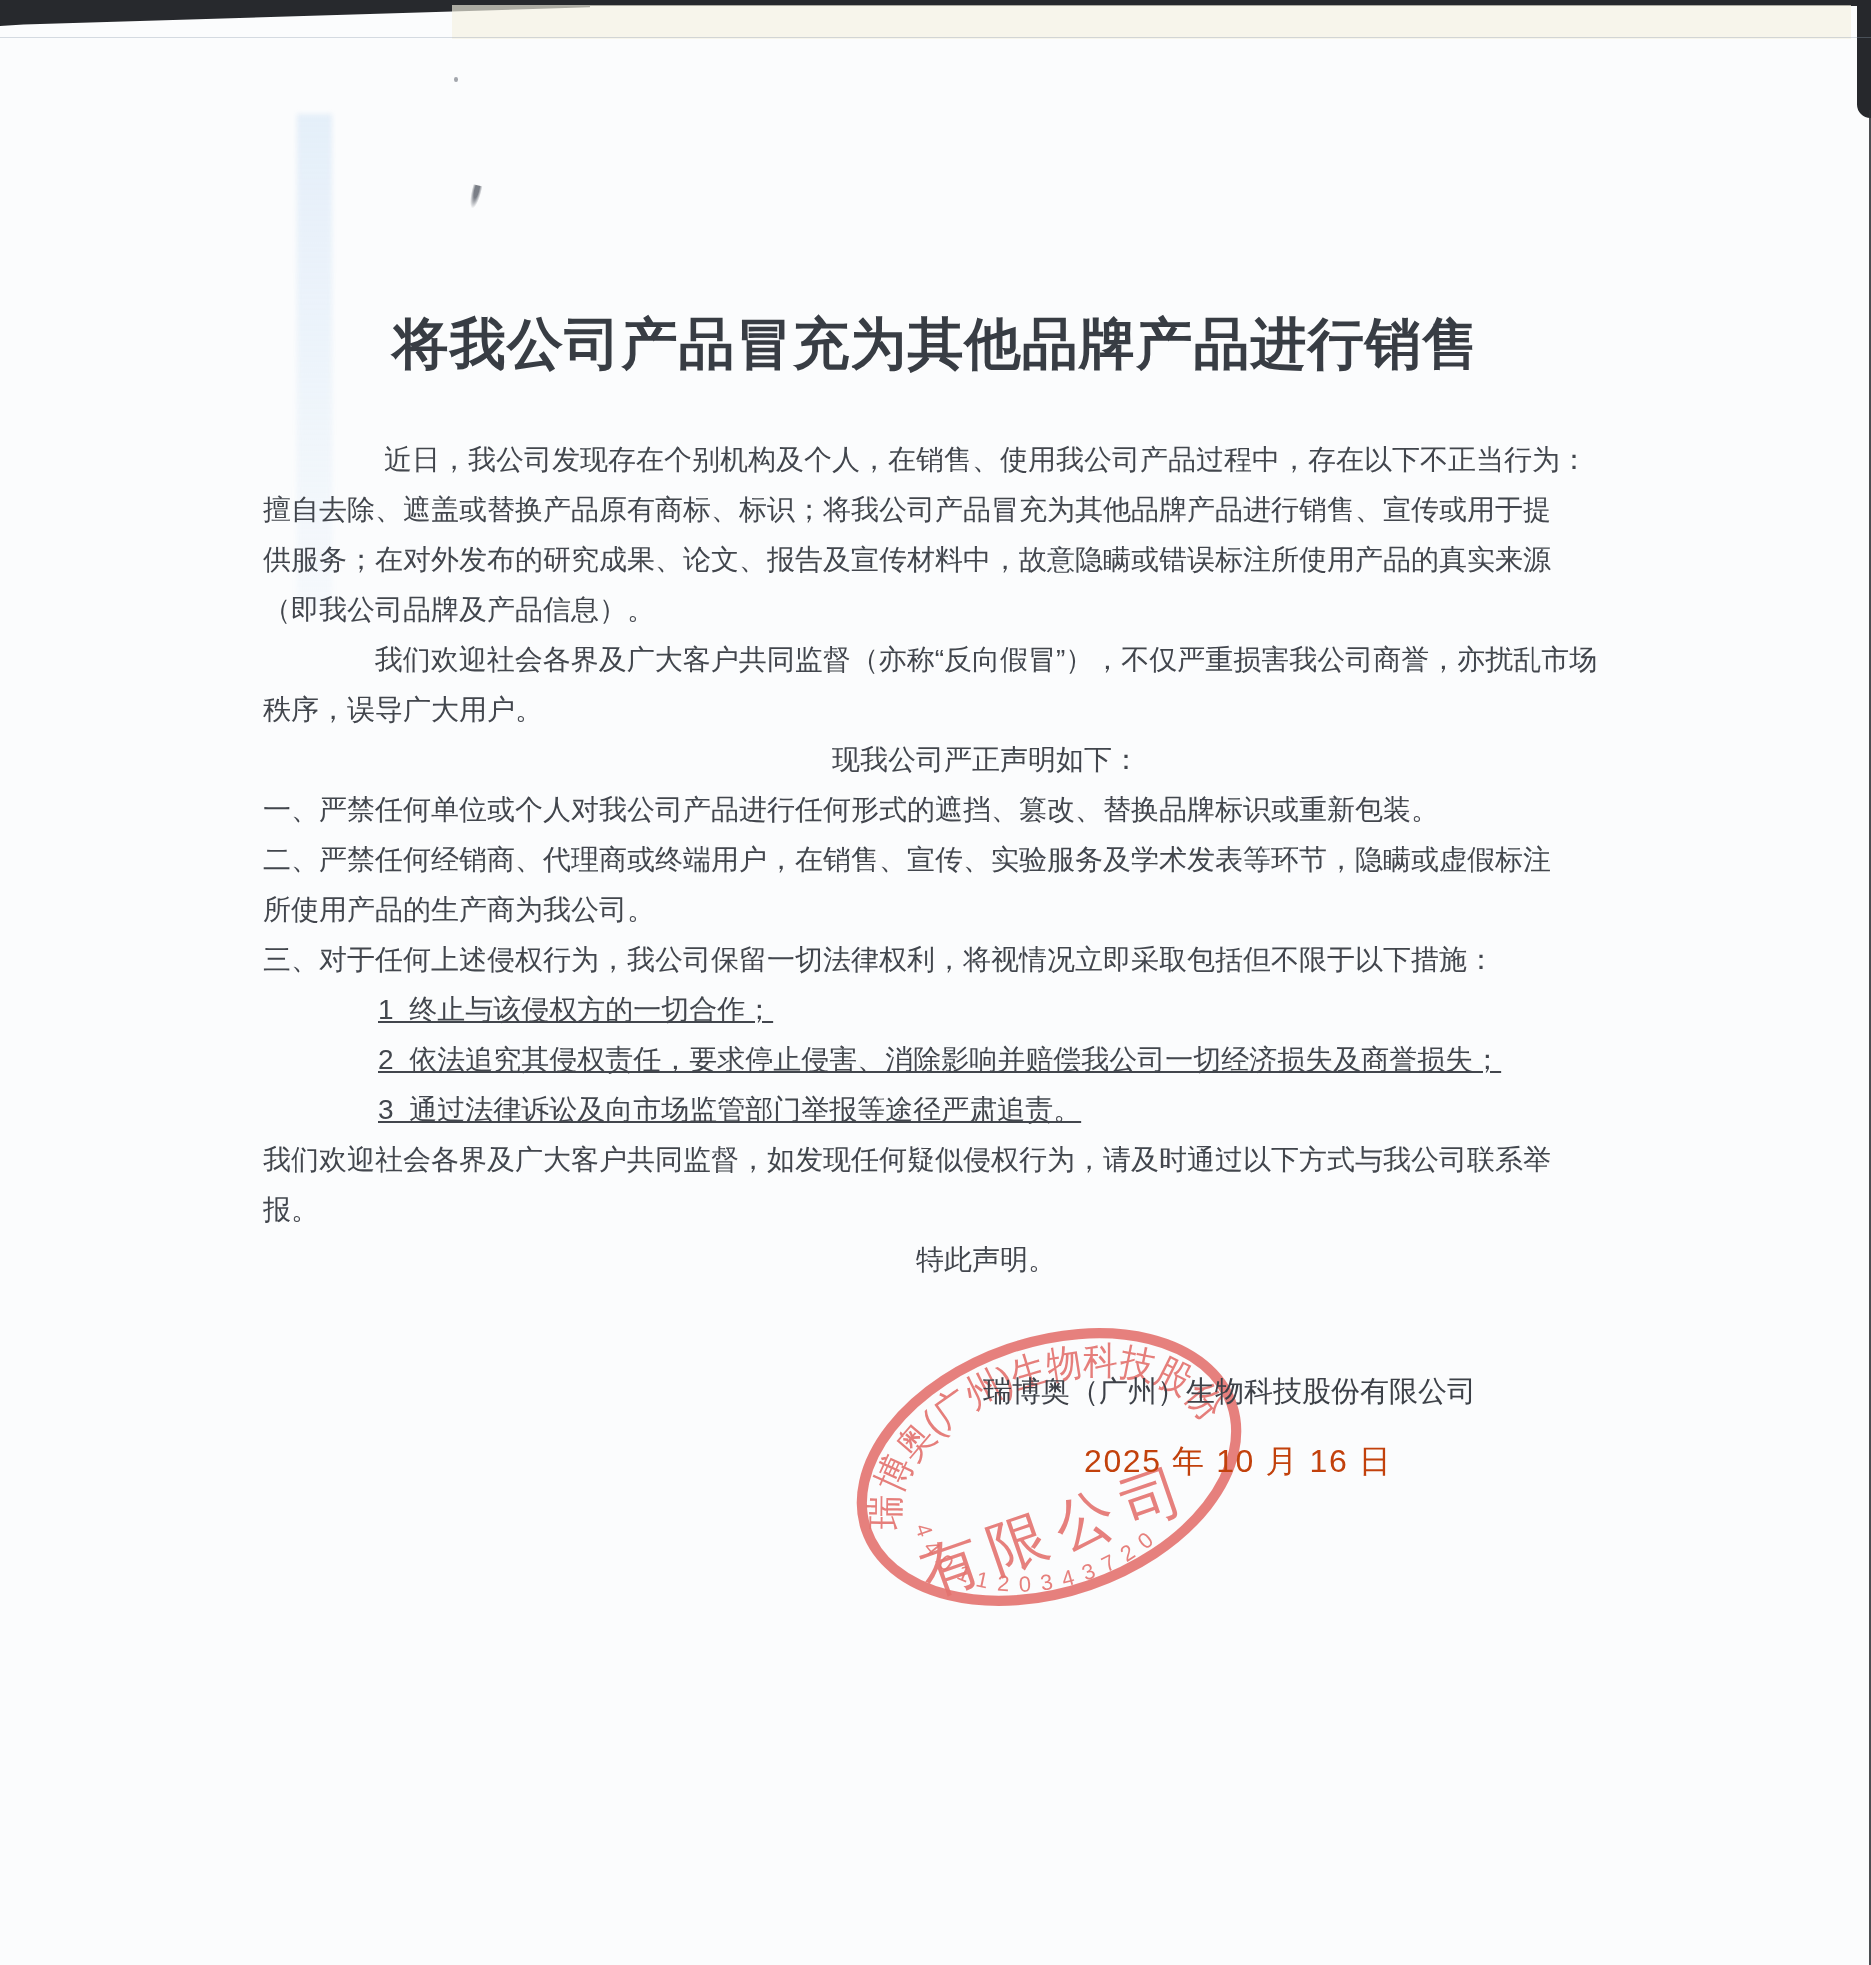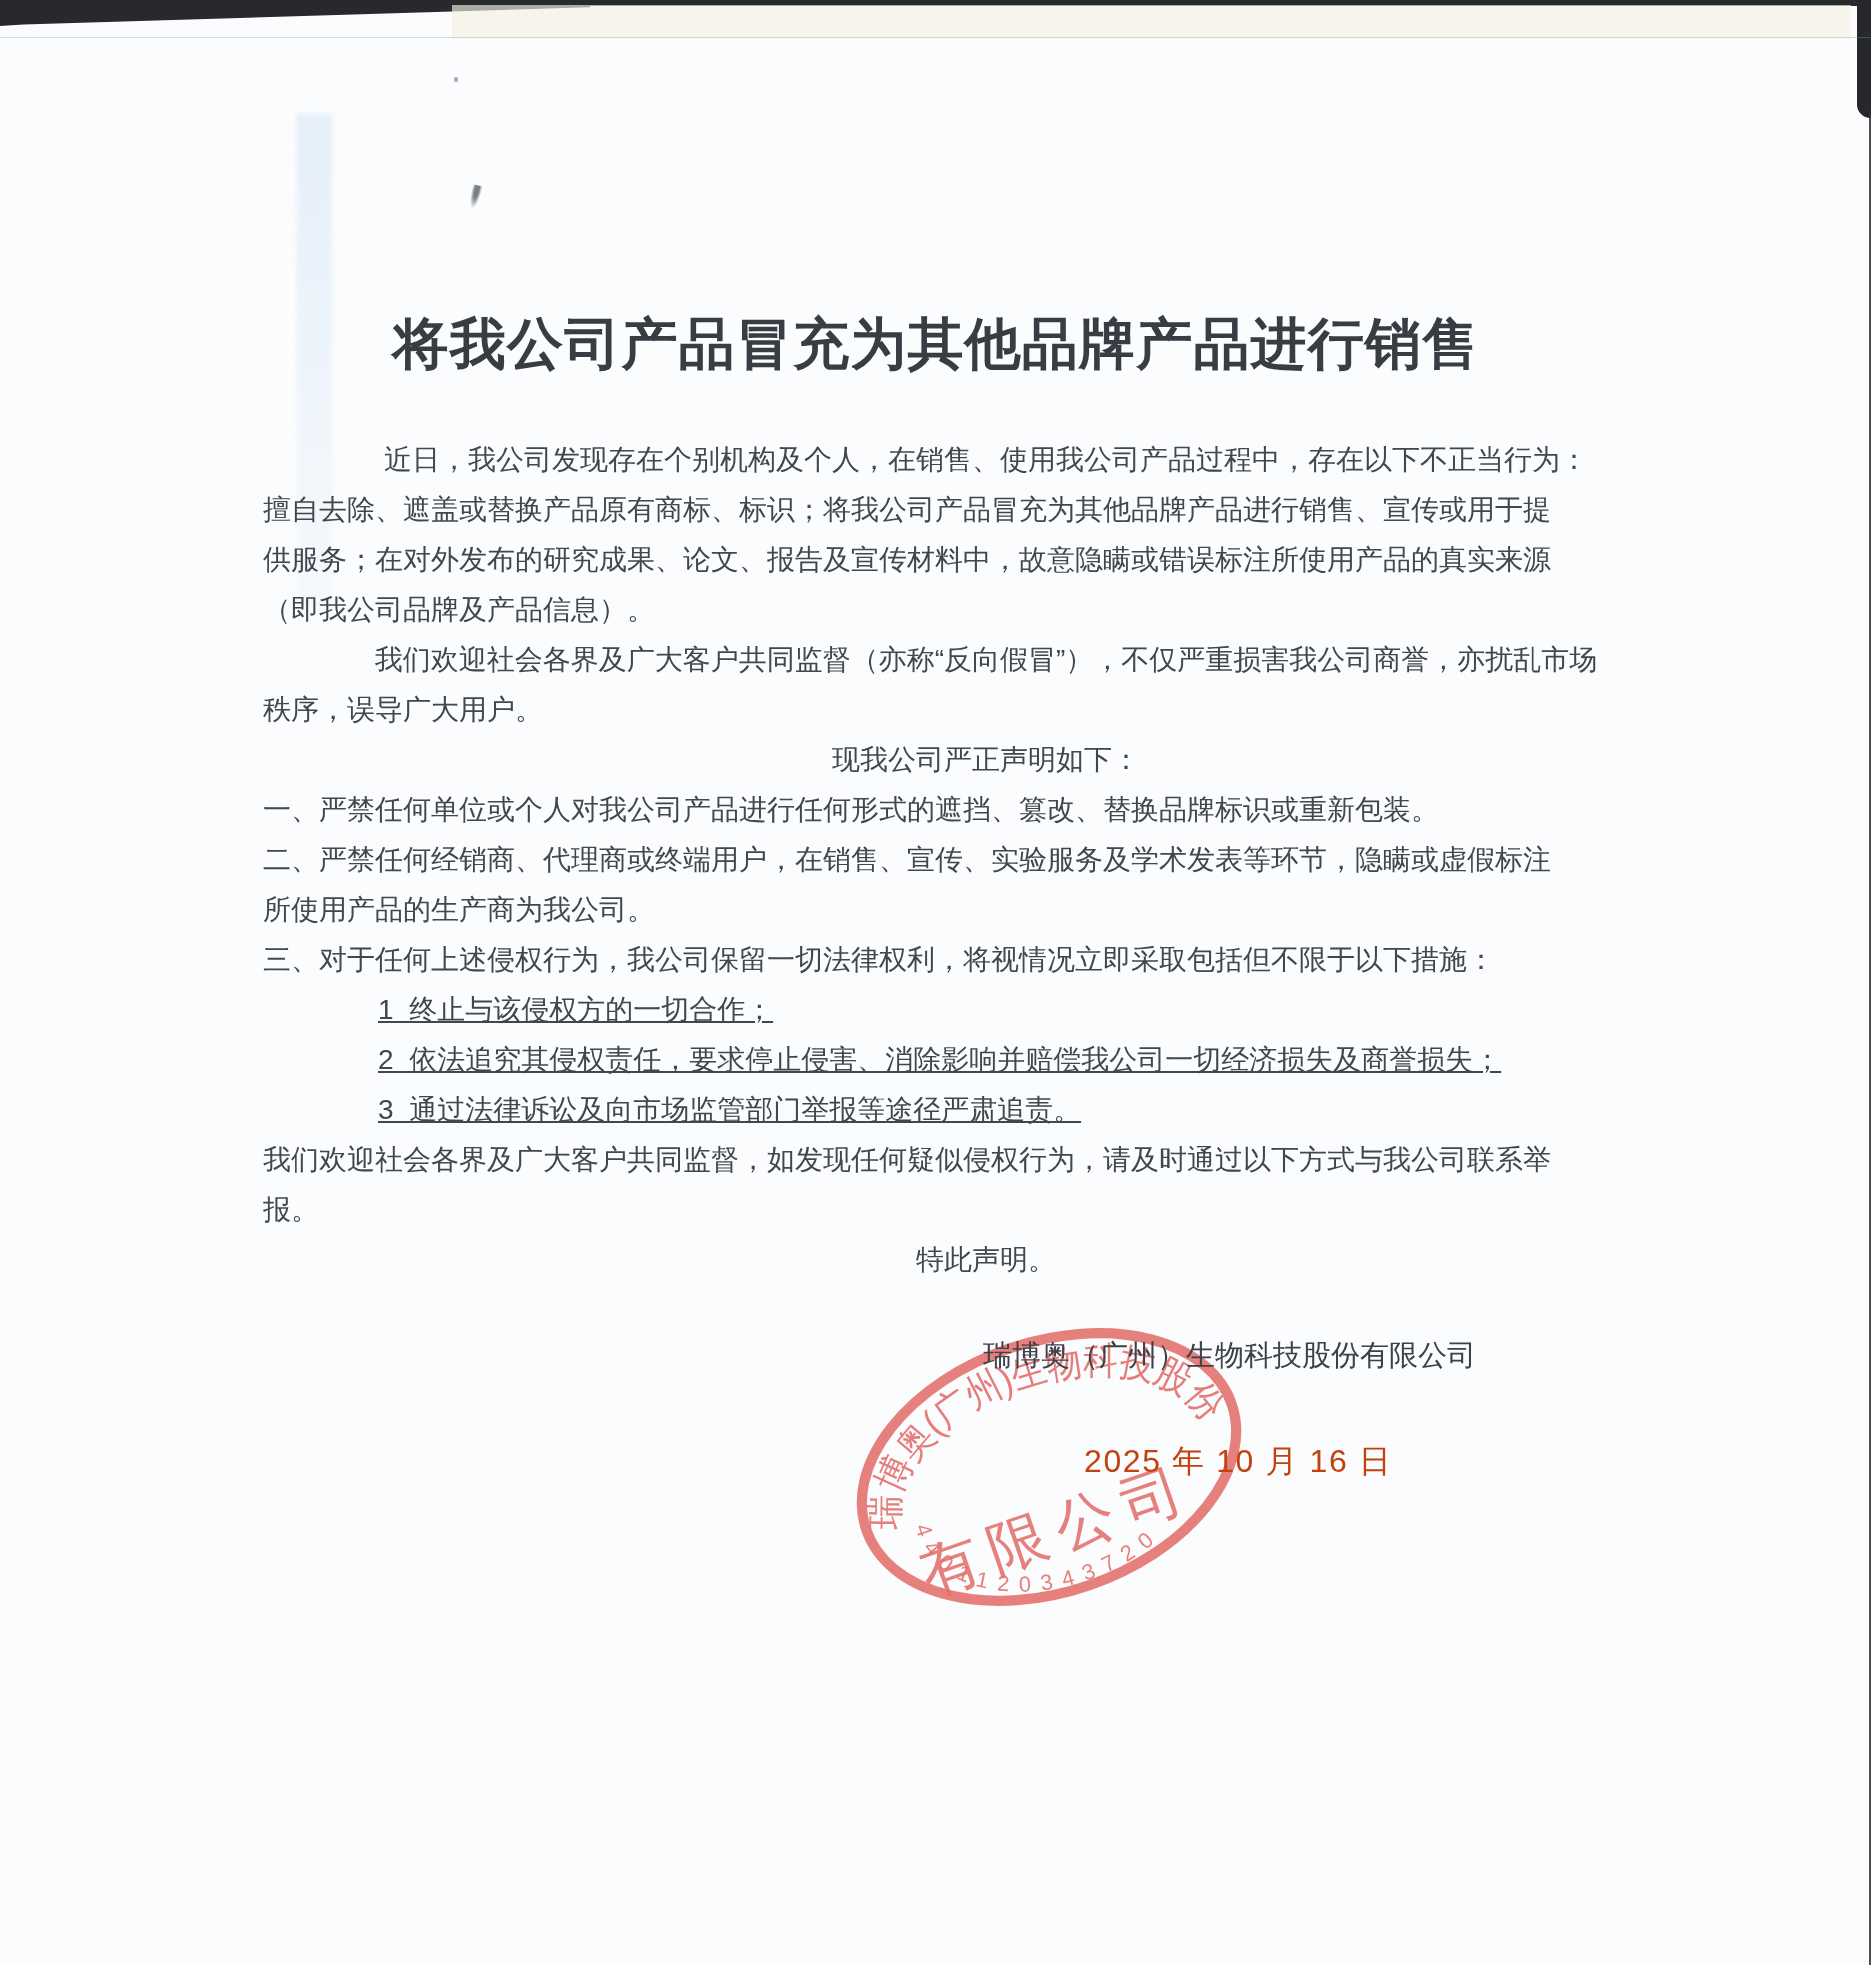--- a/index.html
+++ b/index.html
@@ -59,21 +59,21 @@
     position:absolute;left:263px;top:435px;width:1348px;
     color:#42464d;
   }
   .line{
     height:50px;line-height:50px;
     font-size:28px;white-space:pre;
   }
   .indent-para{padding-left:98px;text-align:center;}
   .indent-list{padding-left:115px;text-decoration:underline;}
   .sign-company{
-    position:absolute;left:983px;top:1336px;
+    position:absolute;left:983px;top:1372px;
     font-size:29px;color:#3d4148;white-space:pre;z-index:3;
   }
   .sign-date{
     position:absolute;left:1084px;top:1440px;
     font-size:32px;color:#c2410c;white-space:pre;z-index:3;
     letter-spacing:1.6px;
   }
   .stamp{
     position:absolute;left:833px;top:1290px;width:432px;height:354px;
     z-index:2;opacity:.88;mix-blend-mode:multiply;

